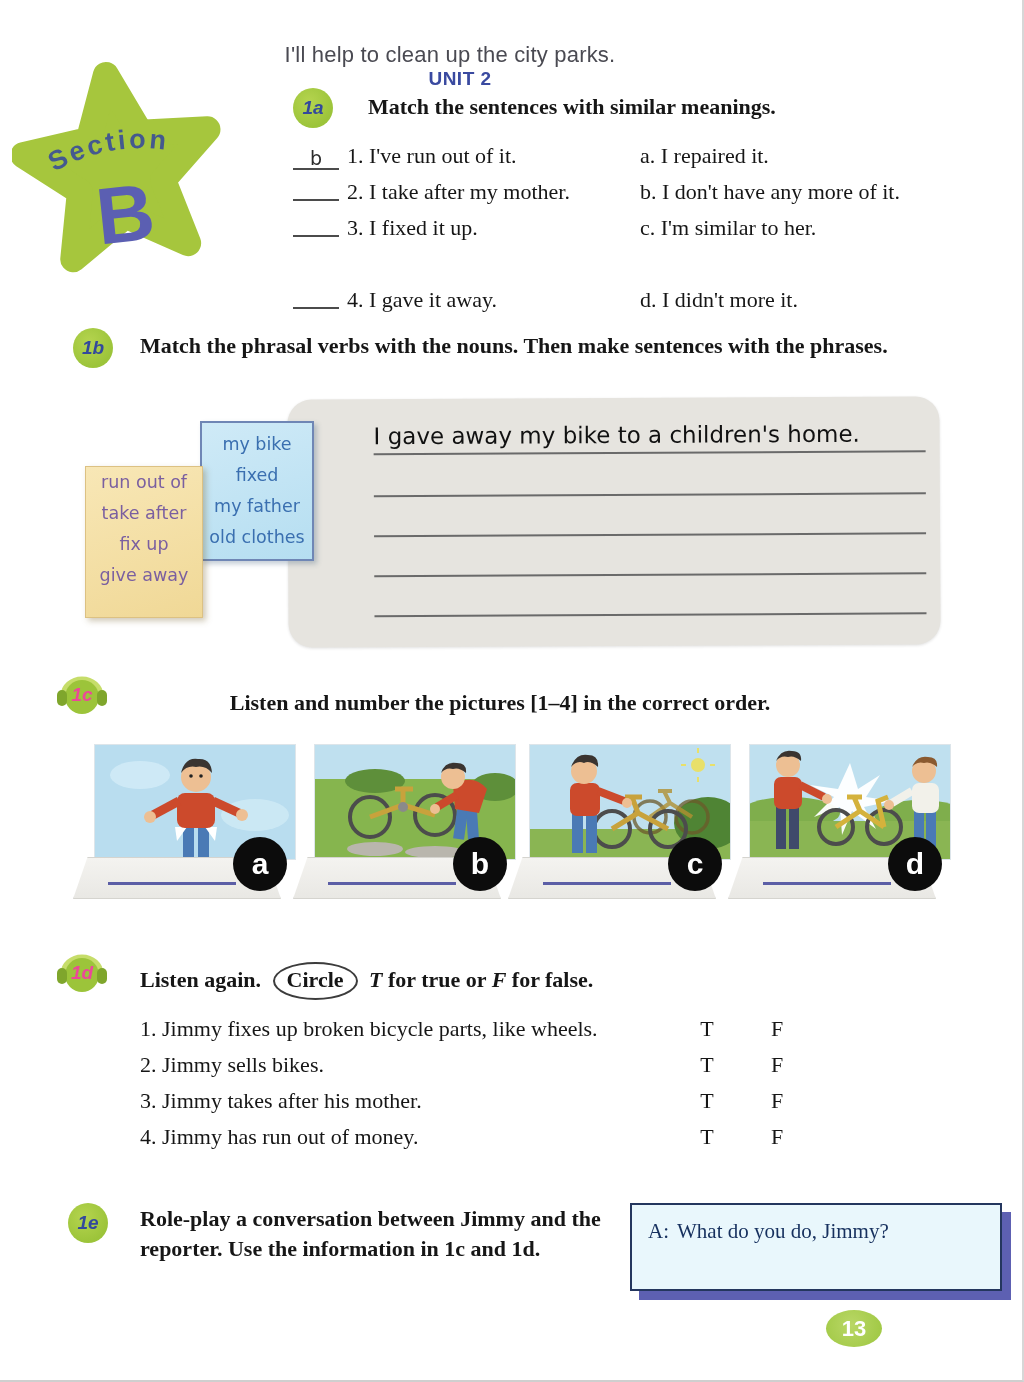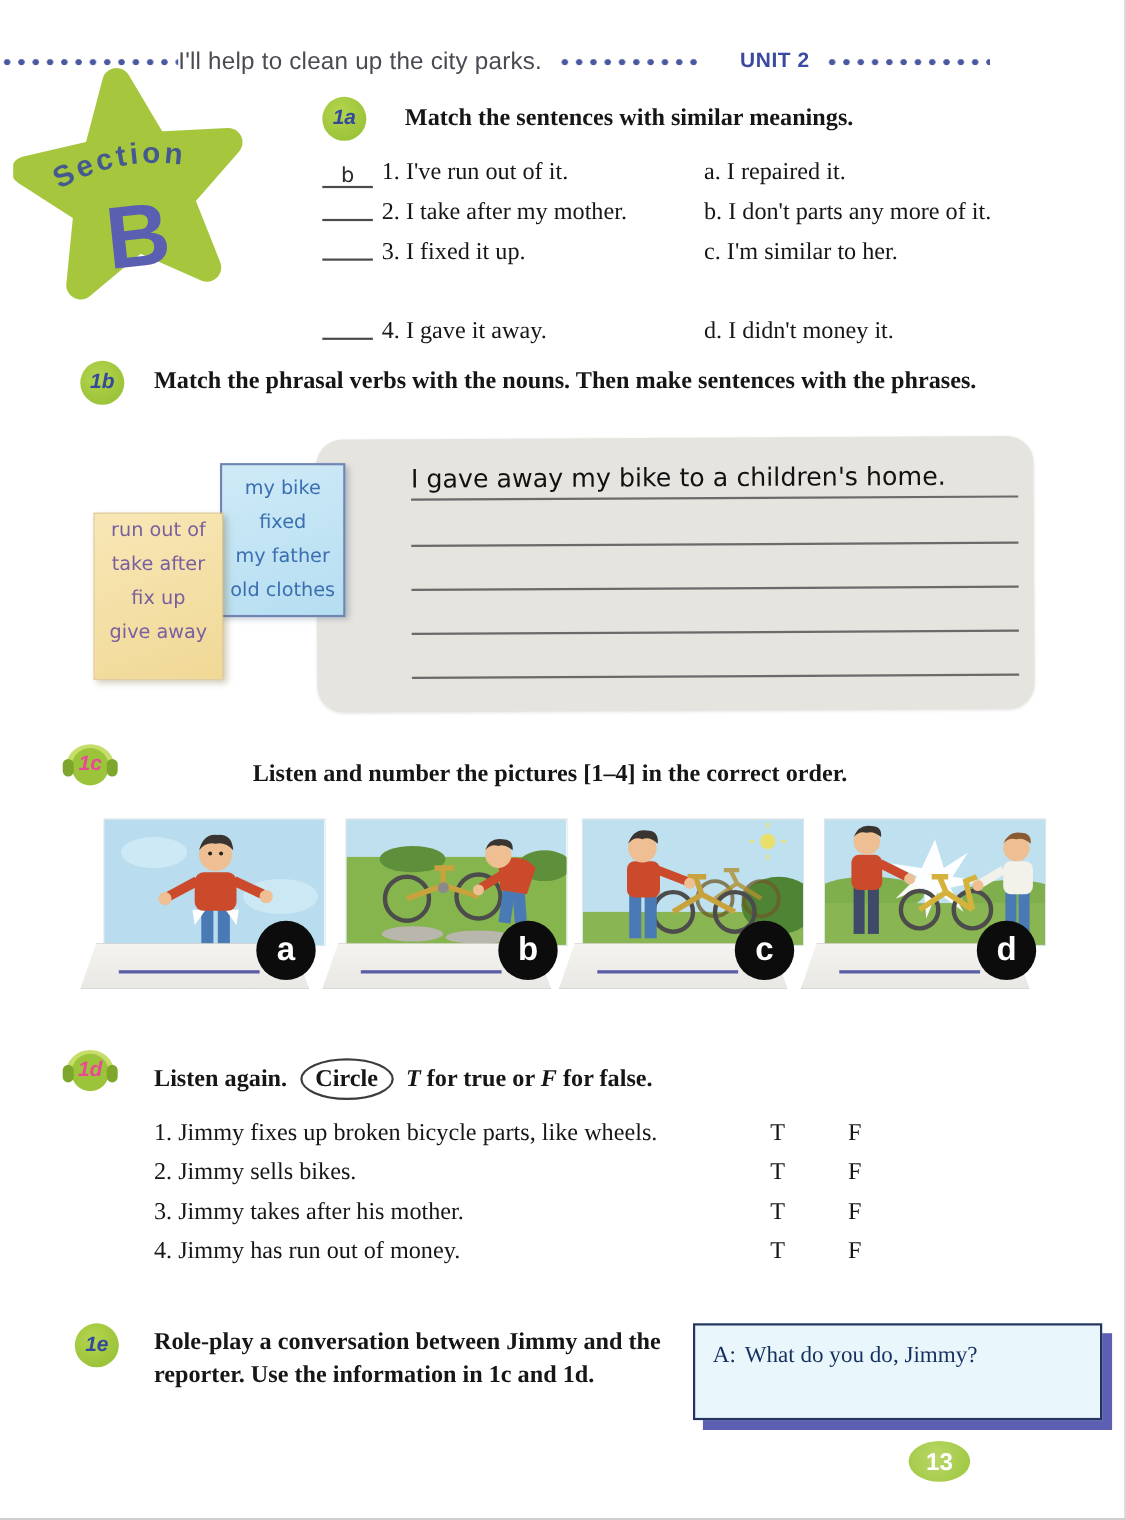--- a/index.html
+++ b/index.html
@@ -6,21 +6,21 @@
   html,body { background:#ffffff; }
   body { font-family:"Liberation Serif", serif; color:#222; }
   .page {
     position:relative; width:1024px; height:1382px; margin:0 auto;
     background:#ffffff; overflow:hidden;
     border-right:2px solid #d7d7d7; border-bottom:2px solid #cfcfcf;
   }
 
   
   .header { position:absolute; left:0; top:42px; width:900px; height:28px;
-    display:flex; align-items:center; font-family:"Liberation Sans", sans-serif; }
+    display:flex; align-items:center; font-family:"Liberation Sans", sans-serif;flex-direction:column; }
   .dots { height:7px; background-image:radial-gradient(circle, #4a58a0 2.6px, rgba(0,0,0,0) 3.1px);
     background-size:13px 7px; background-repeat:repeat-x; background-position:left center; }
   .dots-left  { width:162px; }
   .dots-mid   { flex:1; margin:0 14px; }
   .dots-right { width:150px; margin-left:14px; }
   .header-title { font-size:22px; color:#4a4a52; letter-spacing:0.2px; white-space:nowrap; }
   .unit-label { font-size:19px; font-weight:bold; color:#3a4aa0; letter-spacing:0.5px; white-space:nowrap;margin-left:20px; }
 
   
   .section-star { position:absolute; left:12px; top:60px; width:215px; height:220px; }
@@ -126,29 +126,29 @@
 
   <div class="badge" style="left:293px; top:88px;">1a</div>
   <div class="instr" style="left:368px; top:92px; width:560px;">Match the sentences with similar meanings.</div>
 
   <div class="match-row" style="top:143px;">
     <span class="match-left"><span class="blank-answer">b</span><span>1. I've run out of it.</span></span>
     <span class="match-right">a. I repaired it.</span>
   </div>
   <div class="match-row" style="top:179px;">
     <span class="match-left"><span class="blank-answer"></span><span>2. I take after my mother.</span></span>
-    <span class="match-right">b. I don't parts any more of it.</span>
+    <span class="match-right">b. I don't have any more of it.</span>
   </div>
   <div class="match-row" style="top:215px;">
     <span class="match-left"><span class="blank-answer"></span><span>3. I fixed it up.</span></span>
     <span class="match-right">c. I'm similar to her.</span>
   </div>
   <div class="match-row" style="top:251px;margin-top:36px;">
     <span class="match-left"><span class="blank-answer"></span><span>4. I gave it away.</span></span>
-    <span class="match-right">d. I didn't money it.</span>
+    <span class="match-right">d. I didn't more it.</span>
   </div>
 
   <div class="badge" style="left:73px; top:328px;">1b</div>
   <div class="instr" style="left:140px; top:331px; width:822px;">Match the phrasal verbs with the nouns. Then make sentences with the phrases.</div>
 
   <div class="pad">
     <div class="pad-example">I gave away my bike to a children's home.</div>
     <div class="pad-line" style="top:54px;"></div>
     <div class="pad-line" style="top:96px;"></div>
     <div class="pad-line" style="top:136px;"></div>

